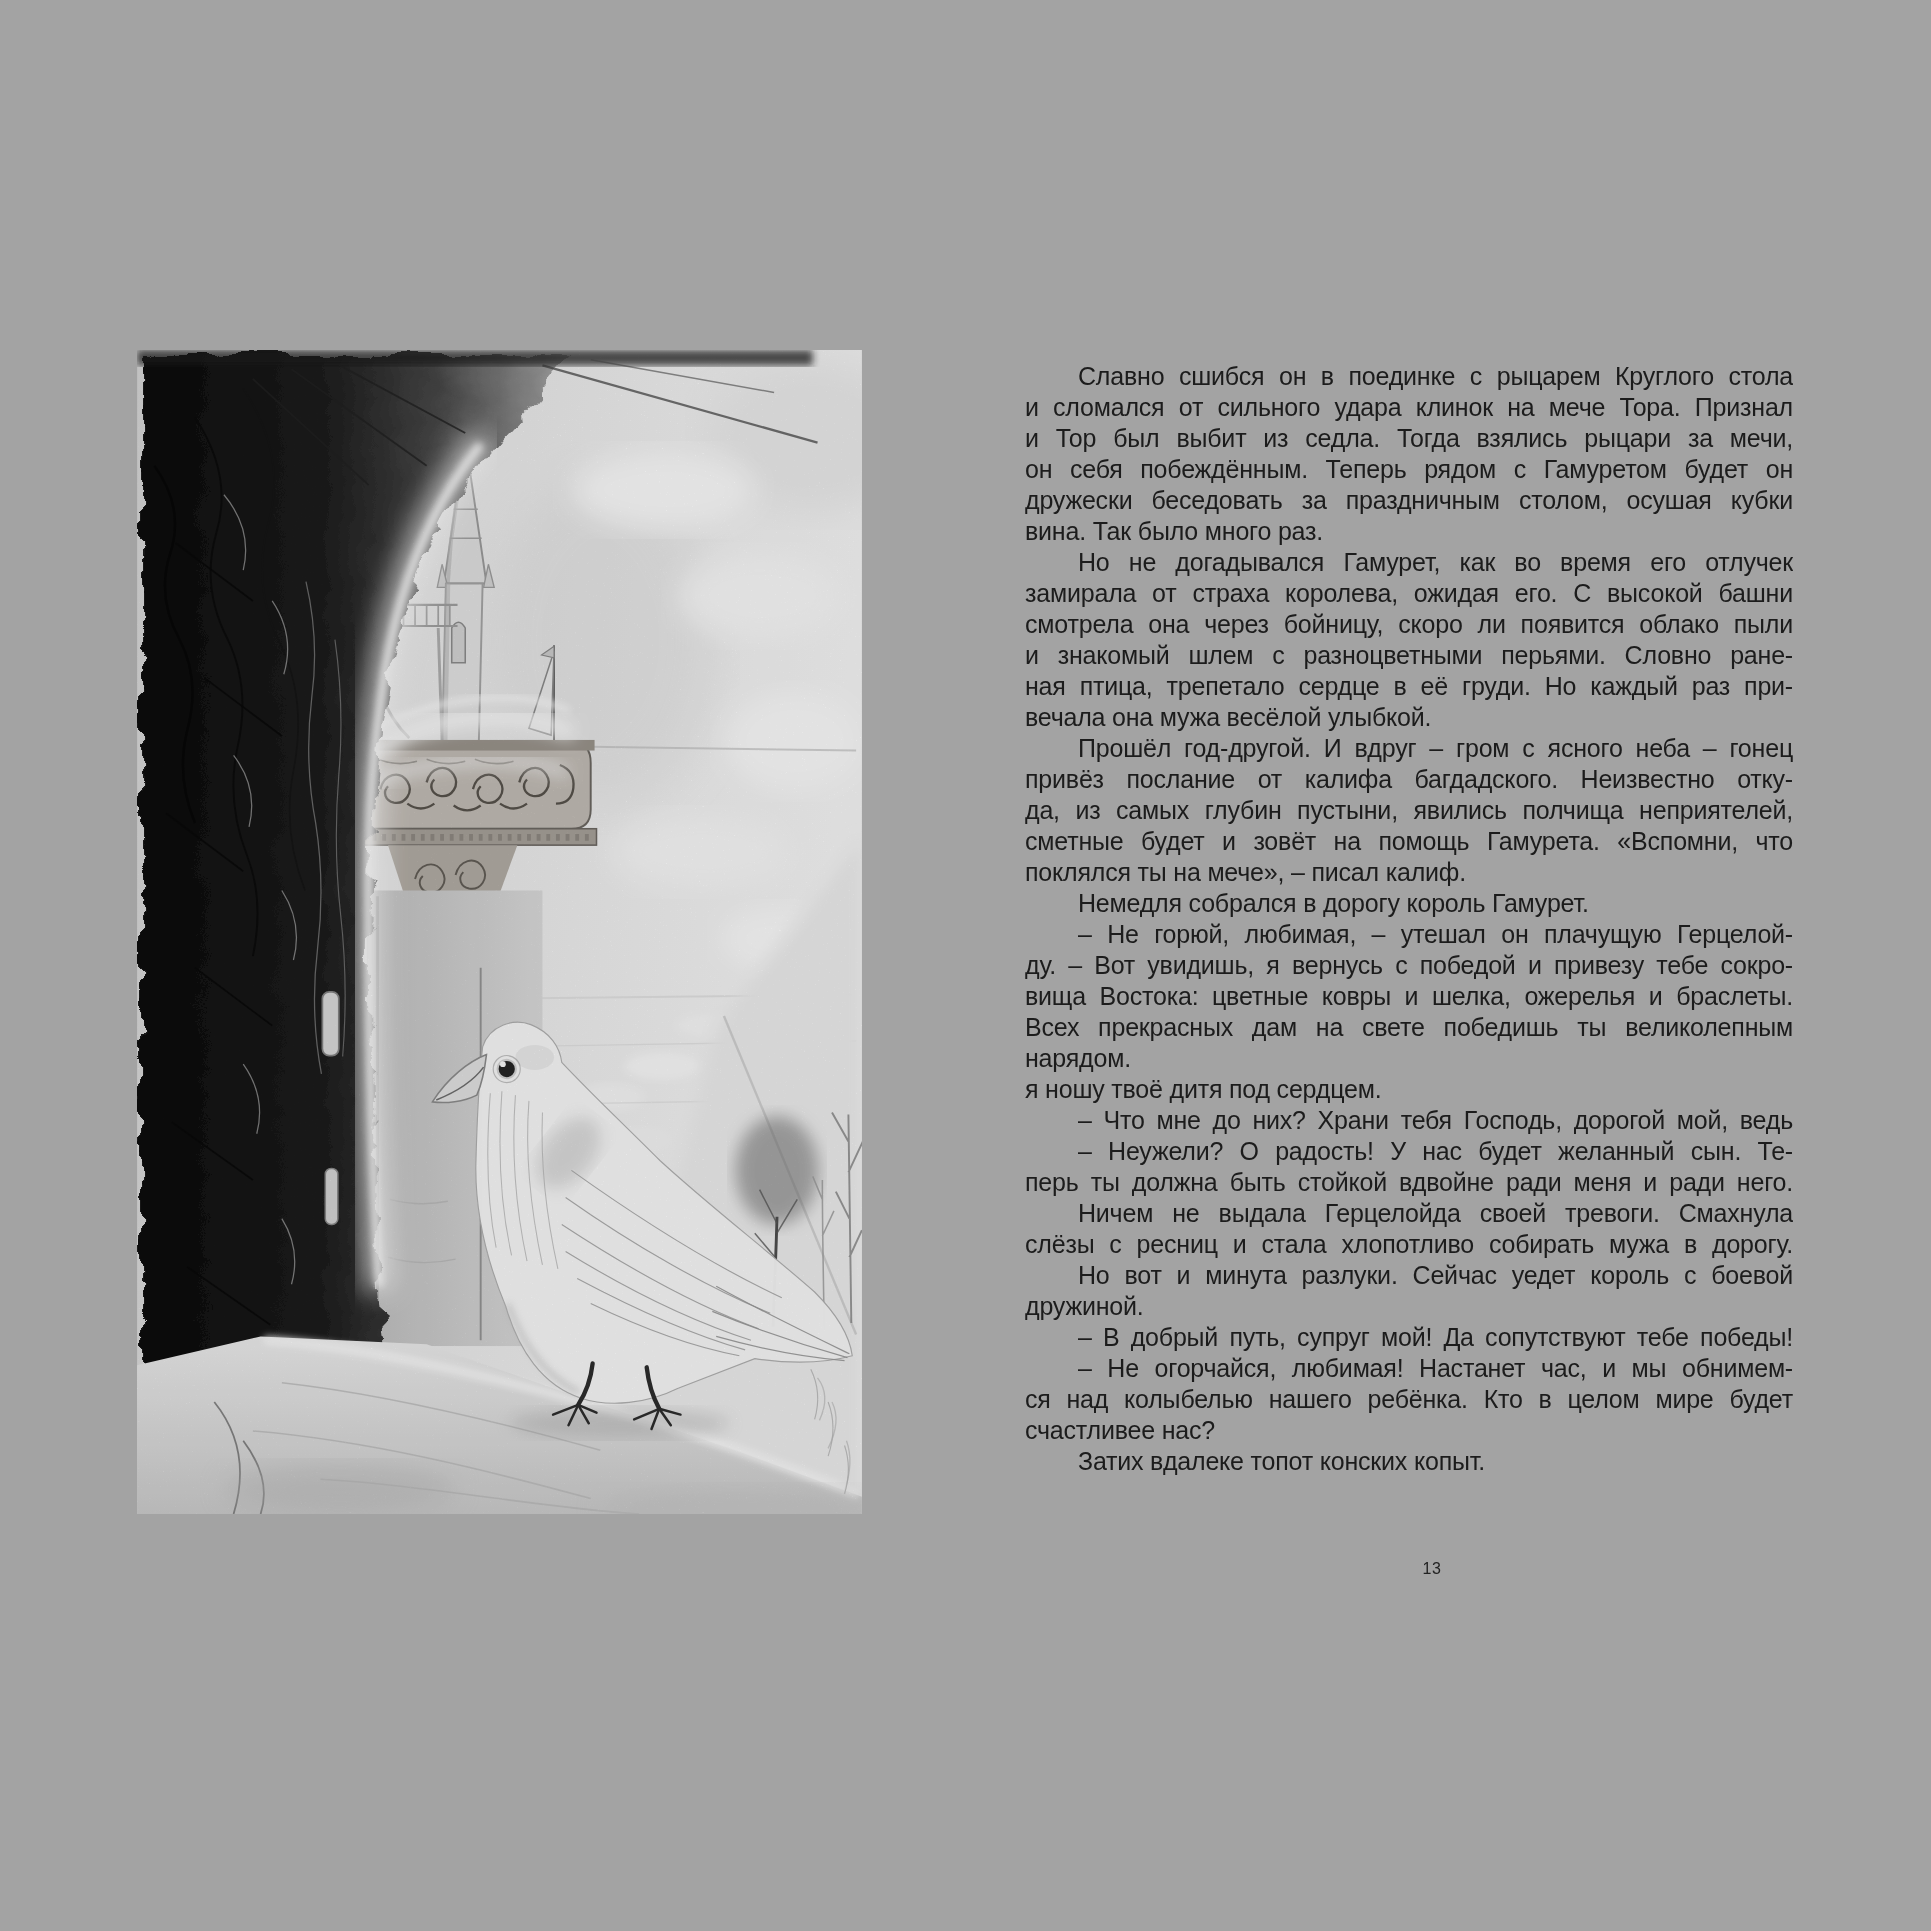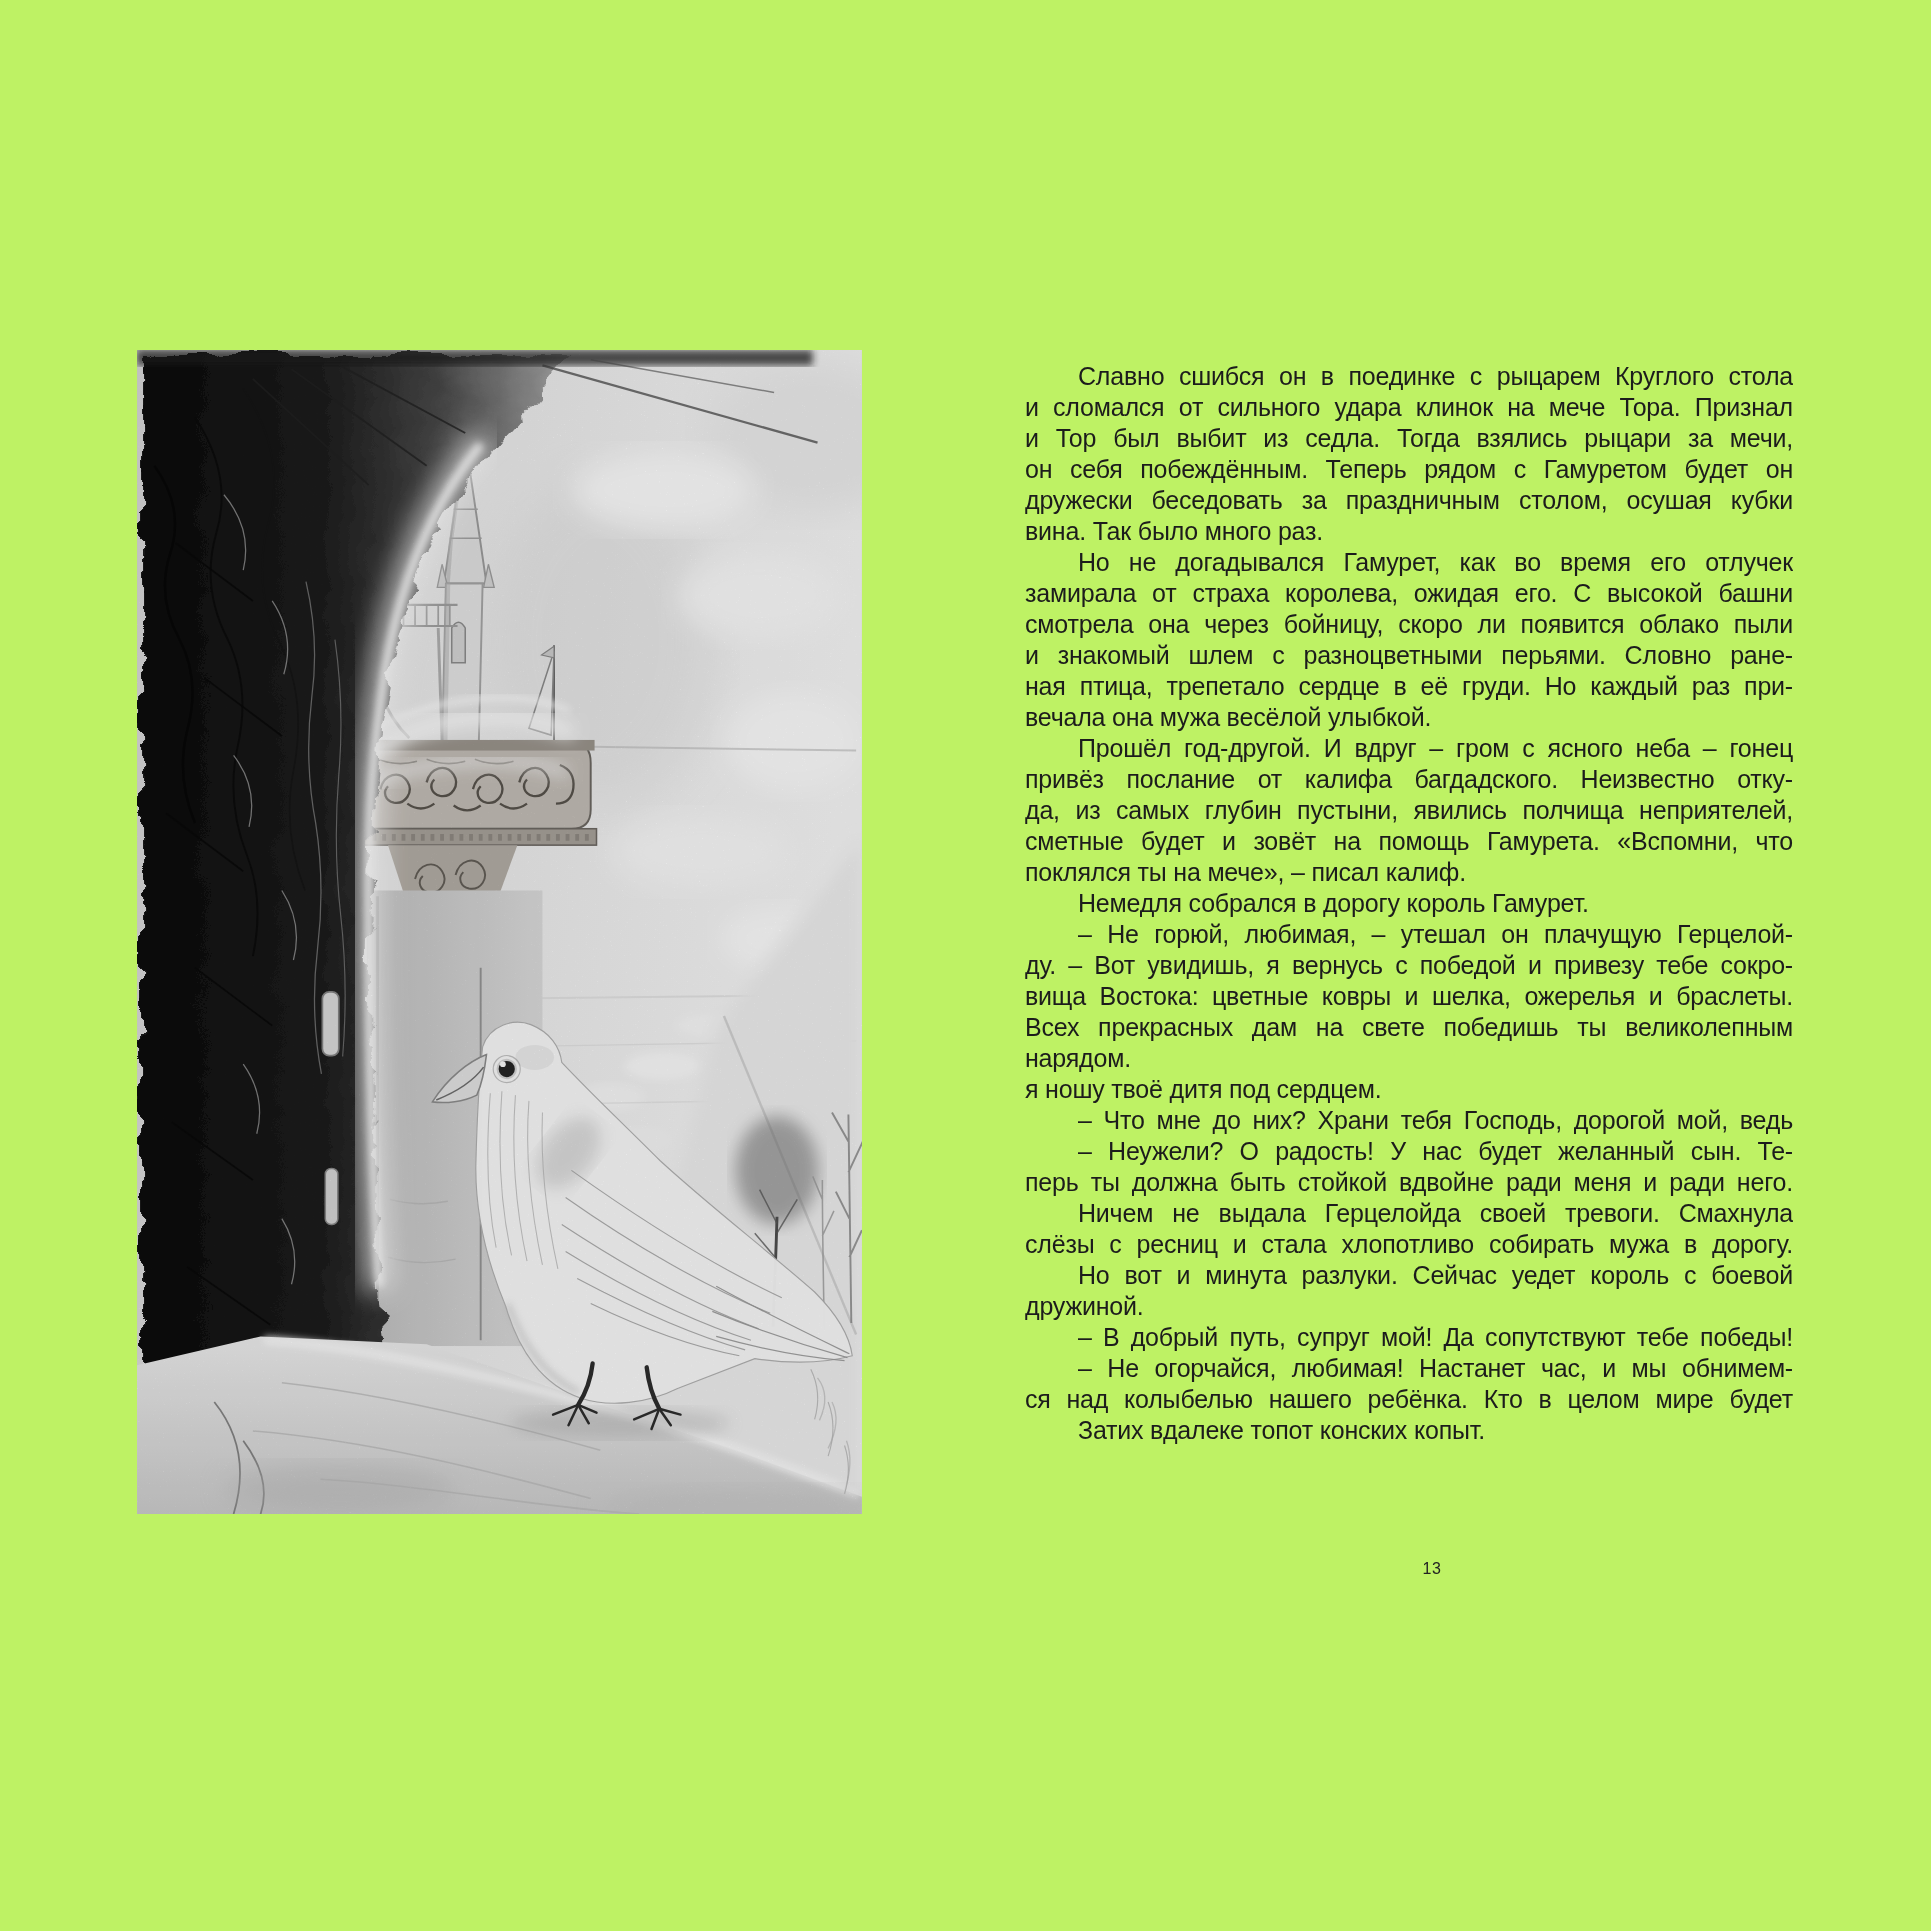--- a/index.html
+++ b/index.html
@@ -1,17 +1,17 @@
 <!DOCTYPE html>
 <html lang="ru"><head>
 <meta charset="utf-8">
 <style>
   html,body{margin:0;padding:0;background:#ffffff;}
   body{width:1931px;height:1931px;position:relative;font-family:"Liberation Sans", sans-serif;}
-  .spread{position:absolute;inset:0;background:#bef264;}
+  .spread{position:absolute;inset:0;background:#a3a3a3;}
 
   figure.illustration{position:absolute;left:137px;top:350px;width:725px;height:1164px;margin:0;padding:0;}
   figure.illustration svg{display:block;width:725px;height:1164px;}
 
   .text-page{position:absolute;left:1025px;top:361px;width:768px;}
   .line{
     font-size:25px;
     line-height:31px;
     height:31px;
     overflow:hidden;
@@ -323,20 +323,21 @@
         <div class="line indent">– Что мне до них? Храни тебя Господь, дорогой мой, ведь</div>
         <div class="line indent">– Неужели? О радость! У нас будет желанный сын. Те-</div>
         <div class="line">перь ты должна быть стойкой вдвойне ради меня и ради него.</div>
         <div class="line indent">Ничем не выдала Герцелойда своей тревоги. Смахнула</div>
         <div class="line">слёзы с ресниц и стала хлопотливо собирать мужа в дорогу.</div>
         <div class="line indent">Но вот и минута разлуки. Сейчас уедет король с боевой</div>
         <div class="line left">дружиной.</div>
         <div class="line indent">– В добрый путь, супруг мой! Да сопутствуют тебе победы!</div>
         <div class="line indent">– Не огорчайся, любимая! Настанет час, и мы обнимем-</div>
         <div class="line">ся над колыбелью нашего ребёнка. Кто в целом мире будет</div>
+        <div class="line left">счастливее нас?</div>
         <div class="line indent left">Затих вдалеке топот конских копыт.</div>
       </div>
   </main>
 
   <div class="page-number">13</div>
 
 </div>
 
 
 </body></html>

